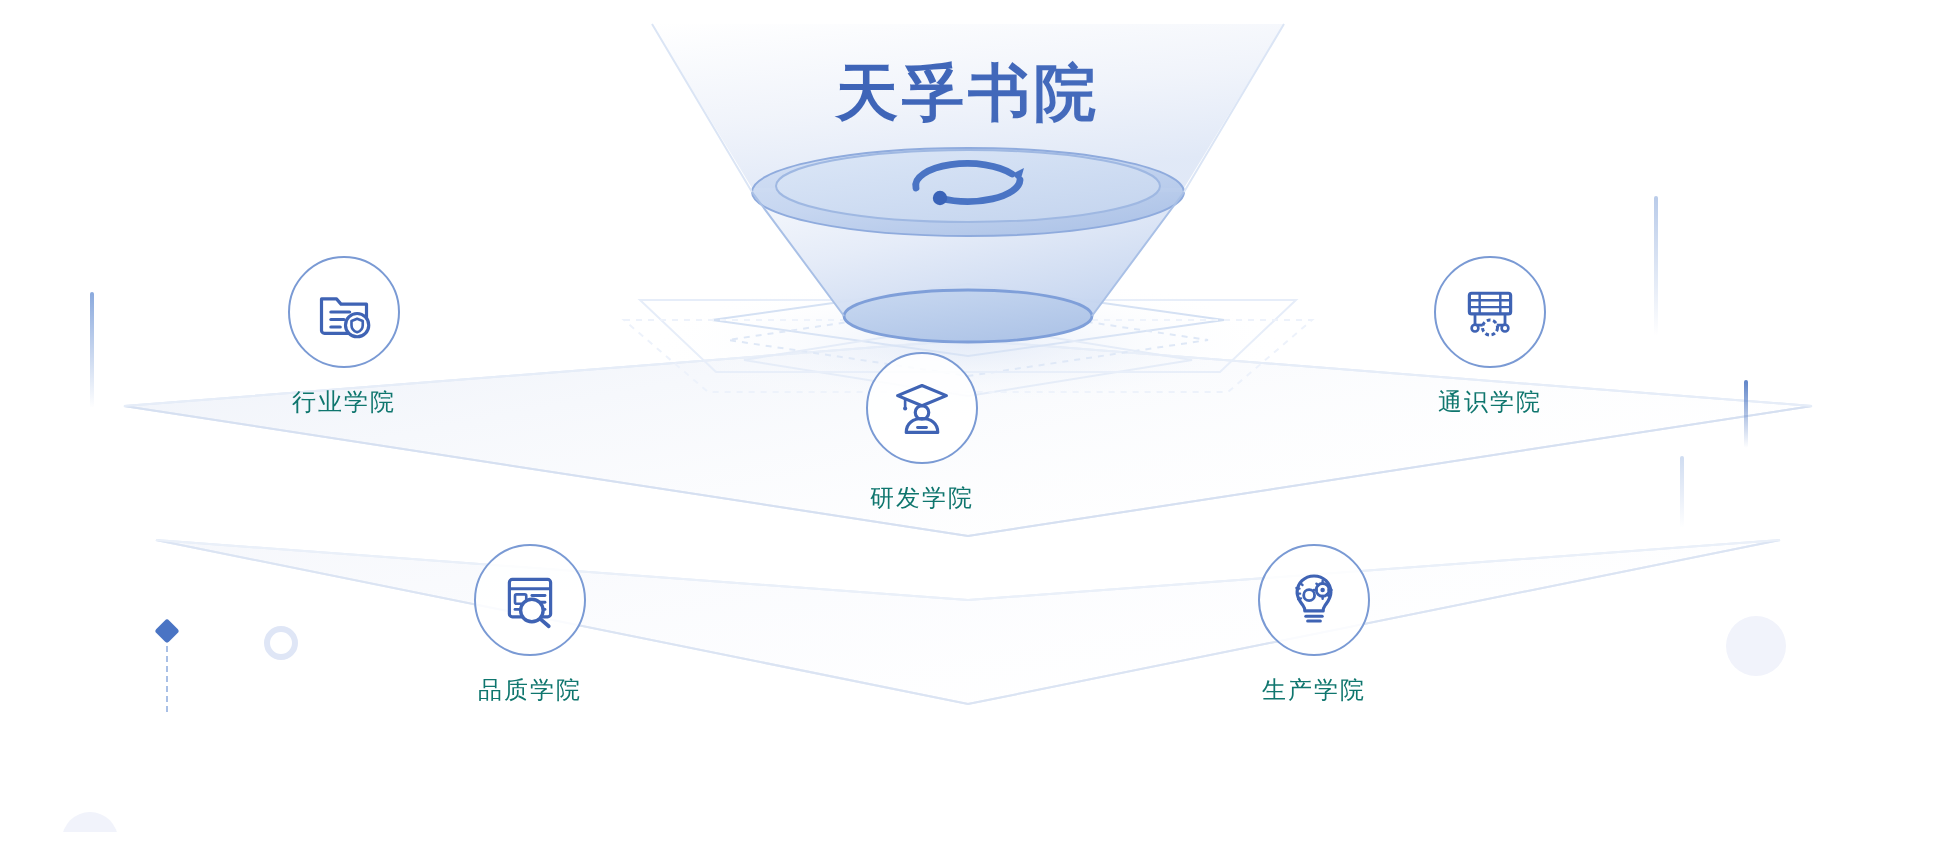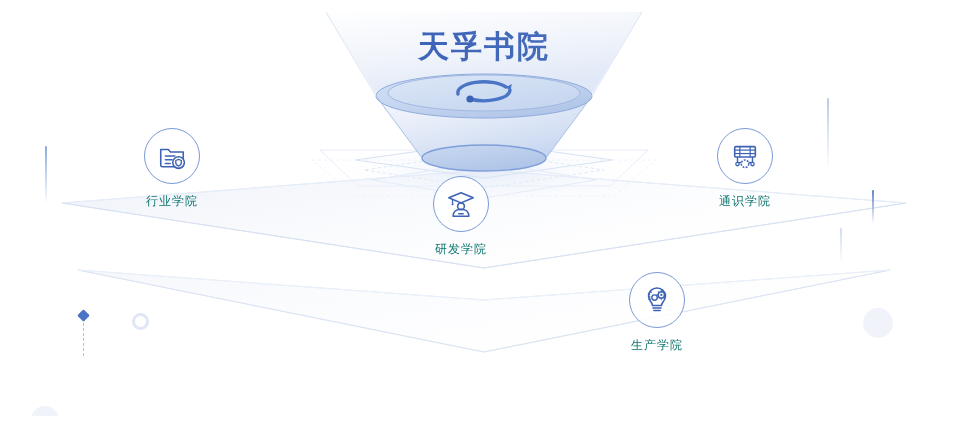--- a/index.html
+++ b/index.html
@@ -272,20 +272,37 @@
           <circle cx="7" cy="16.2" r="1.1" fill="#3f63b4"></circle>
           <circle cx="16" cy="18.4" r="3.6" fill="none" stroke="#3f63b4" stroke-width="1.7"></circle>
           <path d="M7.6 29 c0 -5 3.8 -7.4 8.4 -7.4 c4.6 0 8.4 2.4 8.4 7.4 Z" fill="none" stroke="#3f63b4" stroke-width="1.7" stroke-linejoin="round"></path>
           <line x1="13.6" y1="26.4" x2="18.4" y2="26.4" stroke="#3f63b4" stroke-width="1.5" stroke-linecap="round"></line>
         </svg>
       </div>
       <div class="node-label">研发学院</div>
     </div>
   </div>
 
+  <div class="node" id="node-quality">
+    <div class="node-inner">
+      <div class="node-circle">
+        <svg width="30" height="30" viewBox="0 0 32 32">
+          <rect x="5" y="5" width="22" height="20" rx="1.6" fill="none" stroke="#3f63b4" stroke-width="1.7"></rect>
+          <line x1="5" y1="10" x2="27" y2="10" stroke="#3f63b4" stroke-width="1.5"></line>
+          <rect x="8" y="13" width="6" height="5" rx="0.8" fill="none" stroke="#3f63b4" stroke-width="1.4"></rect>
+          <line x1="17" y1="13.6" x2="24" y2="13.6" stroke="#3f63b4" stroke-width="1.5" stroke-linecap="round"></line>
+          <line x1="17" y1="17.2" x2="24" y2="17.2" stroke="#3f63b4" stroke-width="1.5" stroke-linecap="round"></line>
+          <line x1="8" y1="21" x2="24" y2="21" stroke="#3f63b4" stroke-width="1.5" stroke-linecap="round"></line>
+          <circle cx="17" cy="21.6" r="6" fill="#ffffff" stroke="#3f63b4" stroke-width="1.8"></circle>
+          <line x1="21.6" y1="26.2" x2="26" y2="30" stroke="#3f63b4" stroke-width="2" stroke-linecap="round"></line>
+        </svg>
+      </div>
+      <div class="node-label">品质学院</div>
+    </div>
+  </div>
 
   <div class="node" id="node-rd">
     <div class="node-inner">
       <div class="node-circle">
         <svg width="30" height="30" viewBox="0 0 32 32">
           <path d="M16 3.2 c-5.1 0 -9 3.8 -9 8.7 c0 3.3 1.9 5.3 3.1 7 c0.7 1 1 1.8 1 2.9 h9.8
                    c0 -1.1 0.3 -1.9 1 -2.9 c1.2 -1.7 3.1 -3.7 3.1 -7 c0 -4.9 -3.9 -8.7 -9 -8.7 Z" fill="none" stroke="#3f63b4" stroke-width="1.7" stroke-linejoin="round"></path>
           <line x1="11.6" y1="24.6" x2="20.4" y2="24.6" stroke="#3f63b4" stroke-width="1.6" stroke-linecap="round"></line>
           <line x1="12.6" y1="27.2" x2="19.4" y2="27.2" stroke="#3f63b4" stroke-width="1.6" stroke-linecap="round"></line>
           <circle cx="13.4" cy="13.4" r="2.9" fill="none" stroke="#3f63b4" stroke-width="1.5"></circle>

